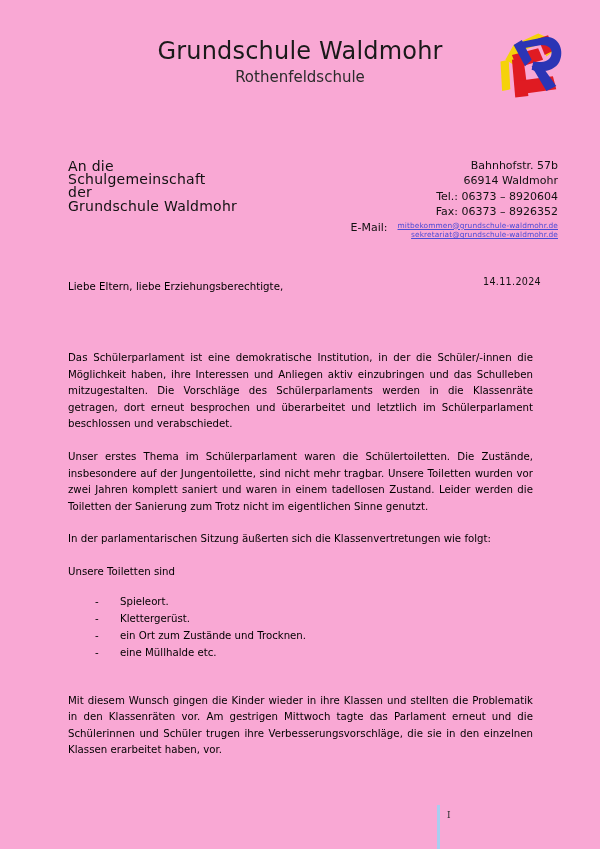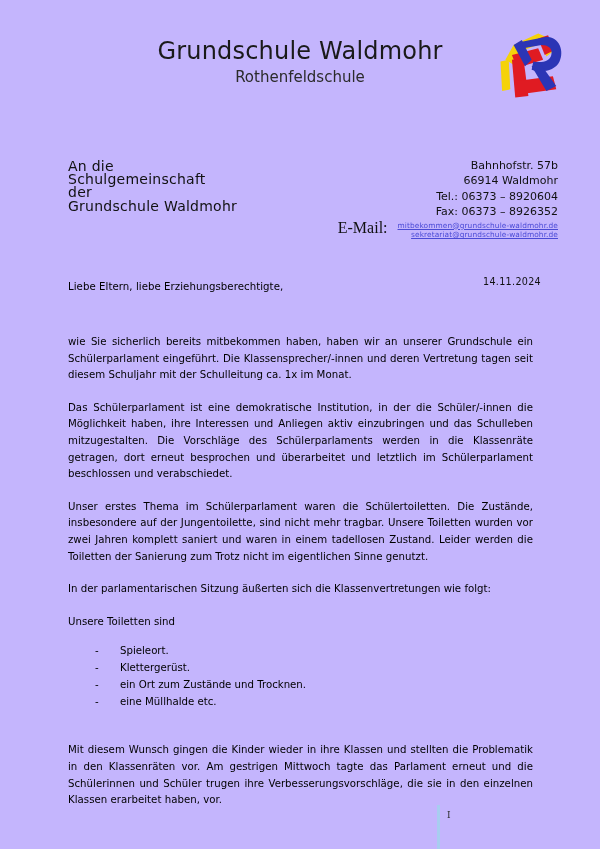--- a/index.html
+++ b/index.html
@@ -14,21 +14,21 @@
     font-family: "DejaVu Sans", sans-serif;
     color: #000000;
     overflow: hidden;
   }
 
   .page {
     position: absolute;
     left: 0; top: 0;
     width: 600px;
     height: 849px;
-    background: #c4b5fd;
+    background: #f9a8d4;
   }
 
   
   .letterhead {
     position: absolute;
     left: 0;
     top: 36px;
     width: 600px;
     text-align: center;
   }
@@ -79,26 +79,25 @@
     color: #111;
   }
   .contact .line { white-space: nowrap; }
   .email-row {
     display: flex;
     justify-content: flex-end;
     align-items: flex-start;
     margin-top: 1px;
   }
   .email-label {
-    font-size: 16px;
+    font-size: 11px;
     line-height: 11px;
     padding-top: 1px;
     padding-right: 10px;
     white-space: nowrap;
-    font-family: Liberation Serif, serif;
   }
   .email-links {
     text-align: right;
   }
   .email-links a,
   .email-links span.mail {
     display: block;
     font-size: 7.4px;
     line-height: 9.6px;
     color: #4a4ad6;
@@ -225,21 +224,20 @@
     </div>
   </div>
 
   <div class="date">14.11.2024</div>
 
   <div class="body-wrap">
 
     <div class="salutation">Liebe Eltern, liebe Erziehungsberechtigte,</div>
 
     <div class="gap-lg"></div>
-    <p class="para">wie Sie sicherlich bereits mitbekommen haben, haben wir an unserer Grundschule ein Schülerparlament eingeführt. Die Klassensprecher/-innen und deren Vertretung tagen seit diesem Schuljahr mit der Schulleitung ca. 1x im Monat.</p>
 
     <div class="gap-md"></div>
     <p class="para">Das Schülerparlament ist eine demokratische Institution, in der die Schüler/-innen die Möglichkeit haben, ihre Interessen und Anliegen aktiv einzubringen und das Schulleben mitzugestalten. Die Vorschläge des Schülerparlaments werden in die Klassenräte getragen, dort erneut besprochen und überarbeitet und letztlich im Schülerparlament beschlossen und verabschiedet.</p>
 
     <div class="gap-md"></div>
     <p class="para">Unser erstes Thema im Schülerparlament waren die Schülertoiletten. Die Zustände, insbesondere auf der Jungentoilette, sind nicht mehr tragbar. Unsere Toiletten wurden vor zwei Jahren komplett saniert und waren in einem tadellosen Zustand. Leider werden die Toiletten der Sanierung zum Trotz nicht im eigentlichen Sinne genutzt.</p>
 
     <div class="gap-md"></div>
     <p class="para">In der parlamentarischen Sitzung äußerten sich die Klassenvertretungen wie folgt:</p>
 

